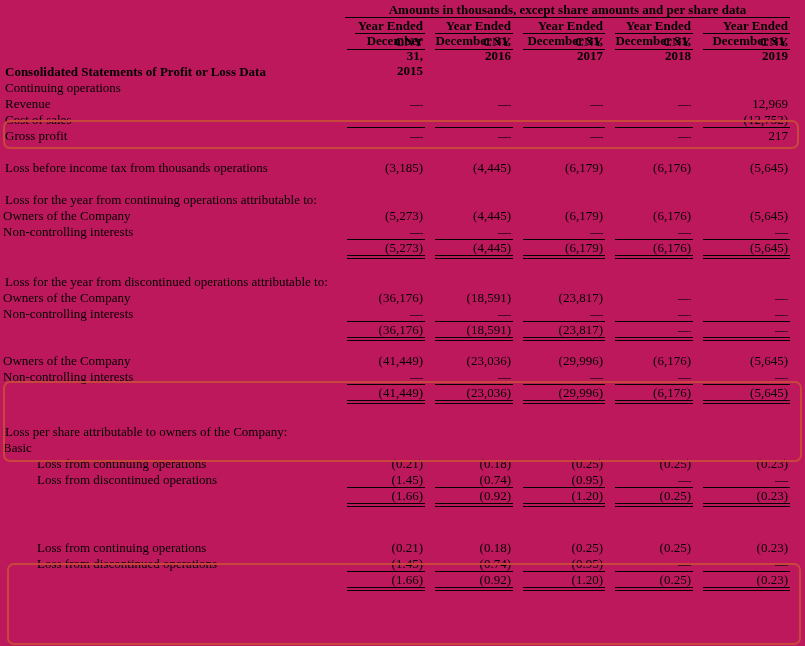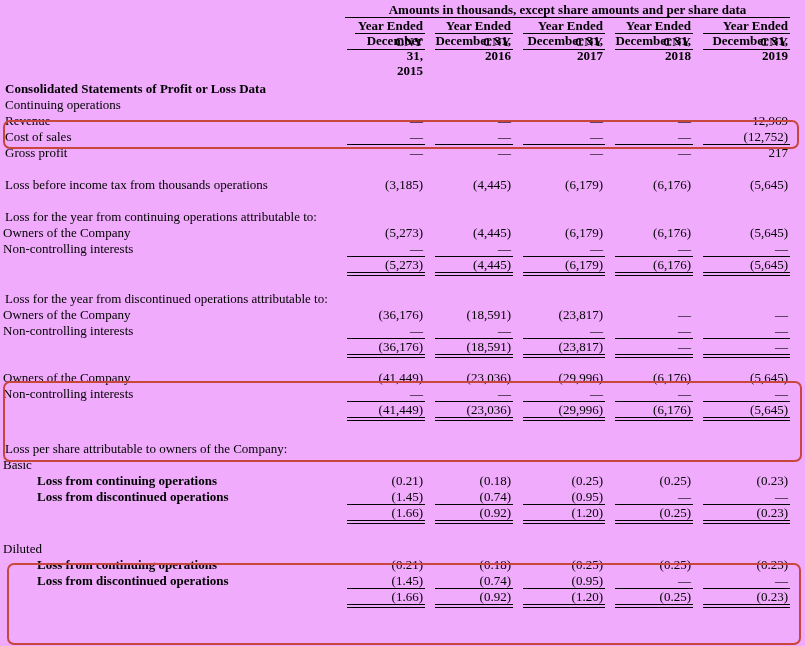--- a/index.html
+++ b/index.html
@@ -1,20 +1,20 @@
 <!DOCTYPE html>
 <html><head>
 <meta charset="utf-8">
 <style>
   html, body { margin: 0; padding: 0; background: #ffffff; }
   .sheet {
     position: relative;
     width: 805px;
     height: 646px;
-    background: #f0abfc;
+    background: #be185d;
     font-family: "Liberation Serif", "DejaVu Serif", serif;
     font-size: 13px;
     color: #000000;
     overflow: hidden;
     box-sizing: border-box;
     padding-top: 2px;
   }
   .grid {
     display: grid;
     grid-template-columns: 345px 80px 88px 92px 88px 97px;
@@ -41,26 +41,26 @@
   .cny-row .v {
     margin-left: 10px;
     text-align: center;
     font-weight: bold;
     line-height: 14px;
     height: 14px;
     border-bottom: 1px solid #000;
   }
   .cny-row .cell:nth-child(2) .v { margin-left: 2px; }
   
-  #body { margin-top: 32px; }
+  #body { margin-top: 15px; }
   .row { line-height: 16px; height: 16px; }
   .lbl { white-space: nowrap; overflow: hidden; }
   .ind0 { padding-left: 5px; }
   .ind1 { padding-left: 3px; }
-  .ind2 { padding-left: 37px; font-weight: bold; }
+  .ind2 { padding-left: 37px; }
   .b { font-weight: bold; }
   .cell .v {
     margin-left: 10px;
     height: 15px;
     line-height: 15px;
     text-align: right;
     padding-right: 2px;
     position: relative;
   }
   .row > .cell:nth-child(2) .v { margin-left: 2px; }
@@ -537,21 +537,20 @@
         </div>
         <div class="cell">
           <div class="v">(0.25)</div>
         </div>
         <div class="cell">
           <div class="v">(0.23)</div>
         </div>
       </div>
       <div class="spacer" style="height: 20px;"></div>
       <div class="row grid">
-        <div class="lbl ind1">Diluted</div>
         <div class="cell">
           <div class="v" style="border-bottom: none;"></div>
         </div>
         <div class="cell">
           <div class="v" style="border-bottom: none;"></div>
         </div>
         <div class="cell">
           <div class="v" style="border-bottom: none;"></div>
         </div>
         <div class="cell">

